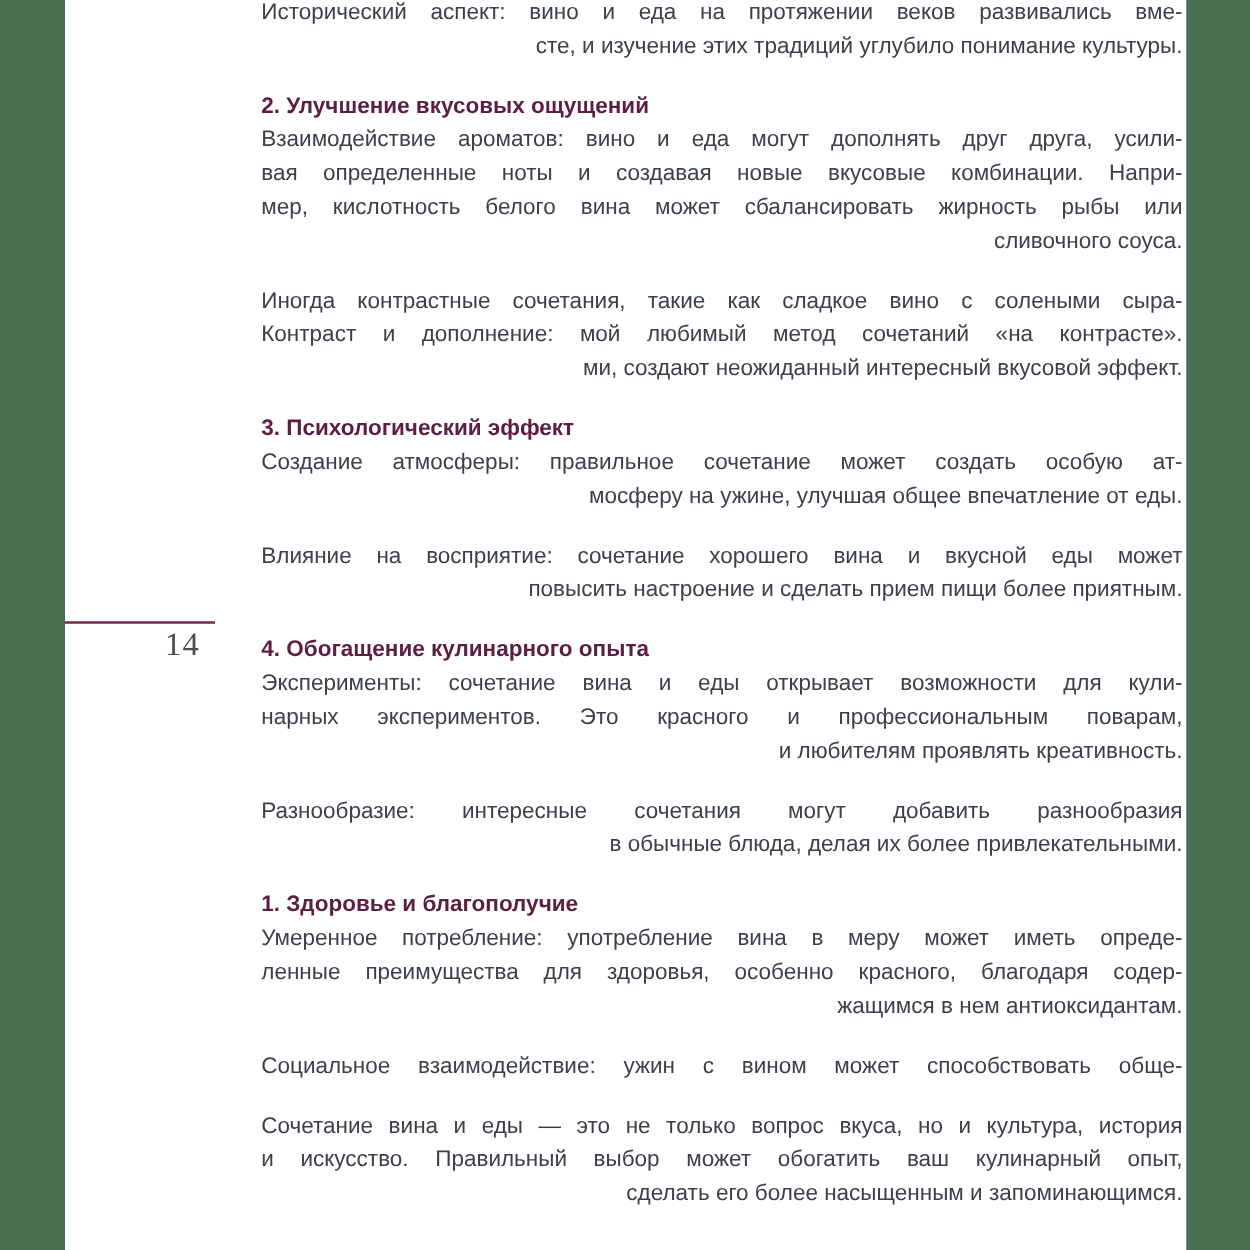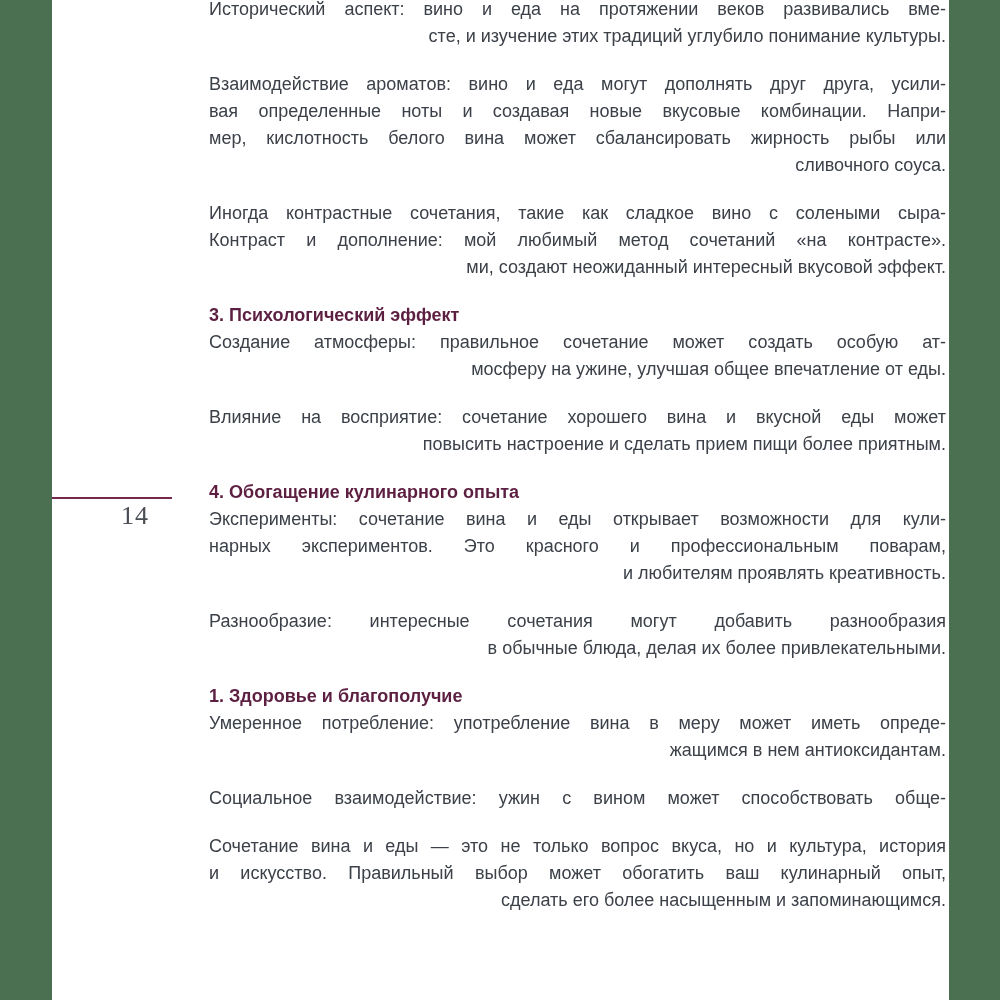--- a/index.html
+++ b/index.html
@@ -21,21 +21,21 @@
     background: #ffffff;
   }
   .pagenum-rule {
     position: absolute;
     left: 52px; top: 497px;
     width: 120px; height: 2px;
     background: #75284c;
   }
   .pagenum {
     position: absolute;
-    left: 108px; top: 501px;
+    left: 119px; top: 501px;
     width: 54px;
     text-align: center;
     font-family: "Liberation Serif", serif;
     font-size: 26px;
     font-weight: 400;
     color: #494e55;
     letter-spacing: 1px;
   }
   .content {
     position: absolute;
@@ -72,20 +72,21 @@
   <div class="pagenum-rule"></div>
   <div class="pagenum">14</div>
 
   <div class="content">
 
     <div class="p">
       <div class="line j">Исторический аспект: вино и еда на протяжении веков развивались вме-</div>
       <div class="line">сте, и изучение этих традиций углубило понимание культуры.</div>
     </div>
 
+    <div class="h">2. Улучшение вкусовых ощущений</div>
     <div class="p">
       <div class="line j">Взаимодействие ароматов: вино и еда могут дополнять друг друга, усили-</div>
       <div class="line j">вая определенные ноты и создавая новые вкусовые комбинации. Напри-</div>
       <div class="line j">мер, кислотность белого вина может сбалансировать жирность рыбы или</div>
       <div class="line">сливочного соуса.</div>
     </div>
 
     <div class="p">
       <div class="line j">Иногда контрастные сочетания, такие как сладкое вино с солеными сыра-</div>
       <div class="line j">Контраст и дополнение: мой любимый метод сочетаний «на контрасте».</div>
@@ -111,20 +112,21 @@
     </div>
 
     <div class="p">
       <div class="line j">Разнообразие: интересные сочетания могут добавить разнообразия</div>
       <div class="line">в обычные блюда, делая их более привлекательными.</div>
     </div>
 
     <div class="h">1. Здоровье и благополучие</div>
     <div class="p">
       <div class="line j">Умеренное потребление: употребление вина в меру может иметь опреде-</div>
+      <div class="line j">ленные преимущества для здоровья, особенно красного, благодаря содер-</div>
       <div class="line">жащимся в нем антиоксидантам.</div>
     </div>
 
     <div class="p">
       <div class="line j">Социальное взаимодействие: ужин с вином может способствовать обще-</div>
     </div>
 
     <div class="p">
       <div class="line j">Сочетание вина и еды — это не только вопрос вкуса, но и культура, история</div>
       <div class="line j">и искусство. Правильный выбор может обогатить ваш кулинарный опыт,</div>

